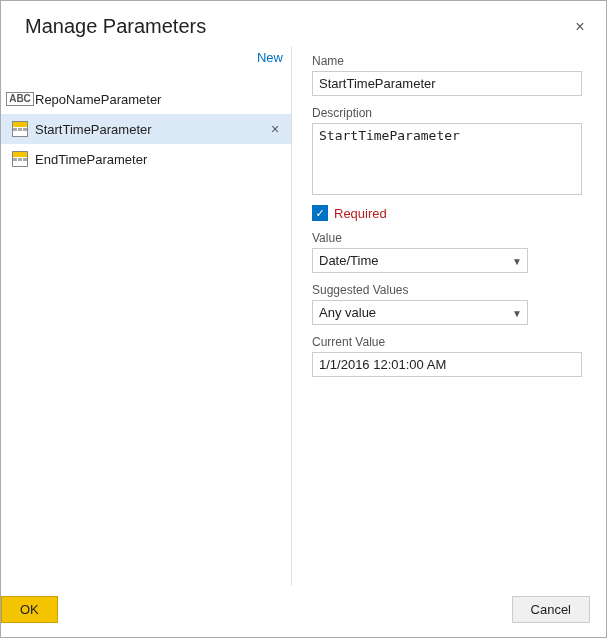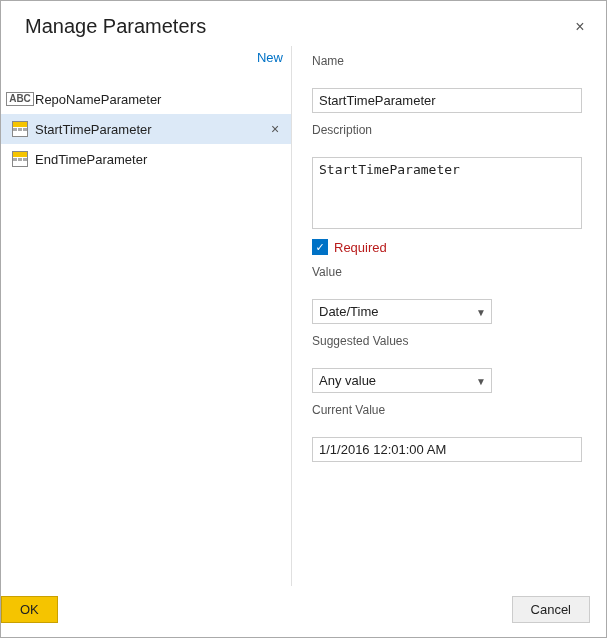--- a/index.html
+++ b/index.html
@@ -158,21 +158,21 @@
     .right-panel {
       flex: 1;
       padding: 8px 24px 8px 20px;
       display: flex;
       flex-direction: column;
       gap: 10px;
     }
     .field-group {
       display: flex;
       flex-direction: column;
-      gap: 20px;
+      gap: 3px;
     }
     .field-label {
       font-size: 12px;
       color: #555;
     }
     .field-input {
       border: 1px solid #ccc;
       padding: 4px 6px;
       font-size: 13px;
       color: #222;
@@ -211,21 +211,21 @@
       color: #fff;
       font-size: 11px;
       line-height: 1;
     }
     .checkbox-label {
       font-size: 13px;
       color: #b91c1c;
     }
     .select-wrapper {
       position: relative;
-      width: 180px;
+      width: 216px;
     }
     .field-select {
       border: 1px solid #ccc;
       padding: 4px 24px 4px 6px;
       font-size: 13px;
       color: #222;
       background: #fff;
       width: 100%;
       appearance: none;
       -webkit-appearance: none;

